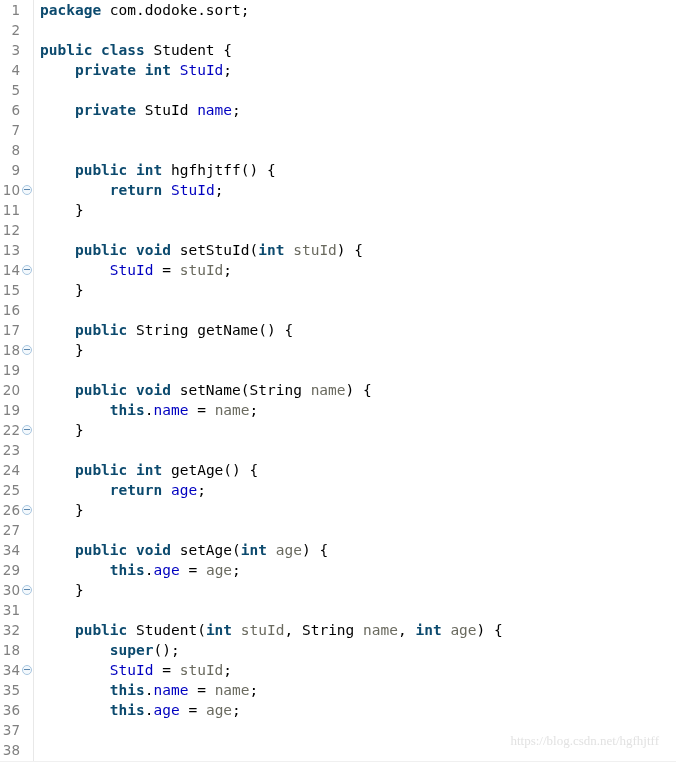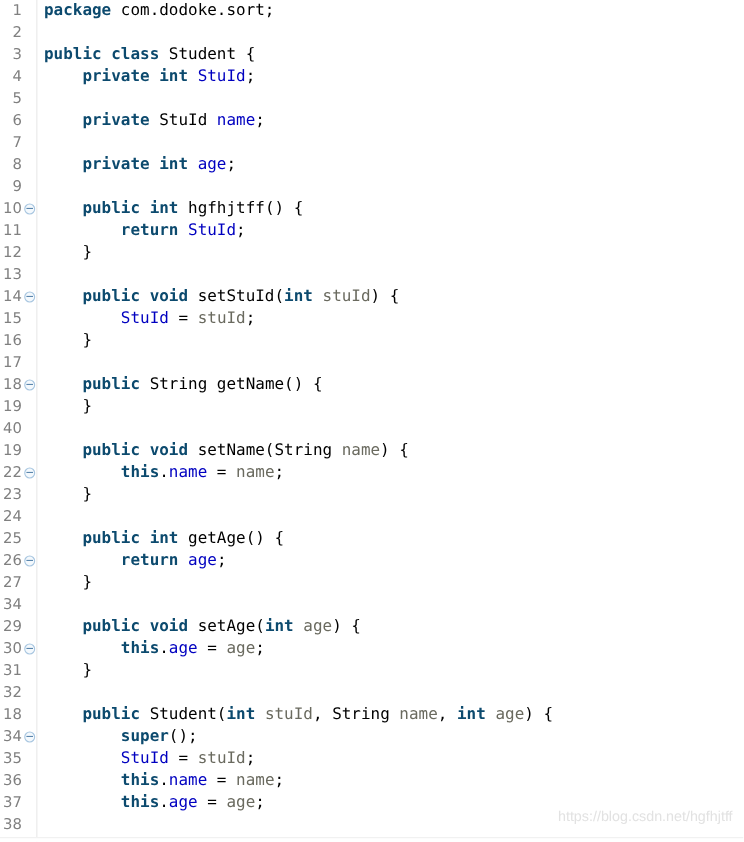--- a/index.html
+++ b/index.html
@@ -86,25 +86,25 @@
 
   
   .kw   { color: #0c4a6e; font-weight: bold; }   
   .fld  { color: #0000c0; }                       
   .par  { color: #6a6a5f; }                       
   .pln  { color: #000000; }                       
 
   
   #watermark {
     position: absolute;
-    right: 10px;
+    right: 17px;
     bottom: 16px;
     font-size: 13px;
     color: #e2e2e2;
-    font-family: Liberation Sans, sans-serif;
+    font-family: Liberation Serif, serif;
     white-space: nowrap;
     pointer-events: none;
   }
 
   
   #bottom-edge {
     position: absolute;
     left: 0;
     bottom: 0;
     width: 676px;
@@ -132,21 +132,21 @@
       <div class="gutter-row"><span>10</span><span class="fold"></span></div>
       <div class="gutter-row"><span>11</span></div>
       <div class="gutter-row"><span>12</span></div>
       <div class="gutter-row"><span>13</span></div>
       <div class="gutter-row"><span>14</span><span class="fold"></span></div>
       <div class="gutter-row"><span>15</span></div>
       <div class="gutter-row"><span>16</span></div>
       <div class="gutter-row"><span>17</span></div>
       <div class="gutter-row"><span>18</span><span class="fold"></span></div>
       <div class="gutter-row"><span>19</span></div>
-      <div class="gutter-row"><span>40</span></div>
+      <div class="gutter-row"><span>20</span></div>
       <div class="gutter-row"><span>19</span></div>
       <div class="gutter-row"><span>22</span><span class="fold"></span></div>
       <div class="gutter-row"><span>23</span></div>
       <div class="gutter-row"><span>24</span></div>
       <div class="gutter-row"><span>25</span></div>
       <div class="gutter-row"><span>26</span><span class="fold"></span></div>
       <div class="gutter-row"><span>27</span></div>
       <div class="gutter-row"><span>34</span></div>
       <div class="gutter-row"><span>29</span></div>
       <div class="gutter-row"><span>30</span><span class="fold"></span></div>
@@ -161,21 +161,20 @@
     </div>
 
   <div id="code">
       <div class="code-row"><span class="kw">package</span><span class="pln"> com.dodoke.sort;</span></div>
       <div class="code-row"> </div>
       <div class="code-row"><span class="kw">public class</span><span class="pln"> Student {</span></div>
       <div class="code-row"><span class="pln">    </span><span class="kw">private int</span><span class="pln"> </span><span class="fld">StuId</span><span class="pln">;</span></div>
       <div class="code-row"> </div>
       <div class="code-row"><span class="pln">    </span><span class="kw">private</span><span class="pln"> StuId </span><span class="fld">name</span><span class="pln">;</span></div>
       <div class="code-row"> </div>
-      <div class="code-row"><span class="pln">    </span><span class="kw">private int</span><span class="pln"> </span><span class="fld">age</span><span class="pln">;</span></div>
       <div class="code-row"> </div>
       <div class="code-row"><span class="pln">    </span><span class="kw">public int</span><span class="pln"> hgfhjtff() {</span></div>
       <div class="code-row"><span class="pln">        </span><span class="kw">return</span><span class="pln"> </span><span class="fld">StuId</span><span class="pln">;</span></div>
       <div class="code-row"><span class="pln">    }</span></div>
       <div class="code-row"> </div>
       <div class="code-row"><span class="pln">    </span><span class="kw">public void</span><span class="pln"> setStuId(</span><span class="kw">int</span><span class="pln"> </span><span class="par">stuId</span><span class="pln">) {</span></div>
       <div class="code-row"><span class="pln">        </span><span class="fld">StuId</span><span class="pln"> = </span><span class="par">stuId</span><span class="pln">;</span></div>
       <div class="code-row"><span class="pln">    }</span></div>
       <div class="code-row"> </div>
       <div class="code-row"><span class="pln">    </span><span class="kw">public</span><span class="pln"> String getName() {</span></div>

